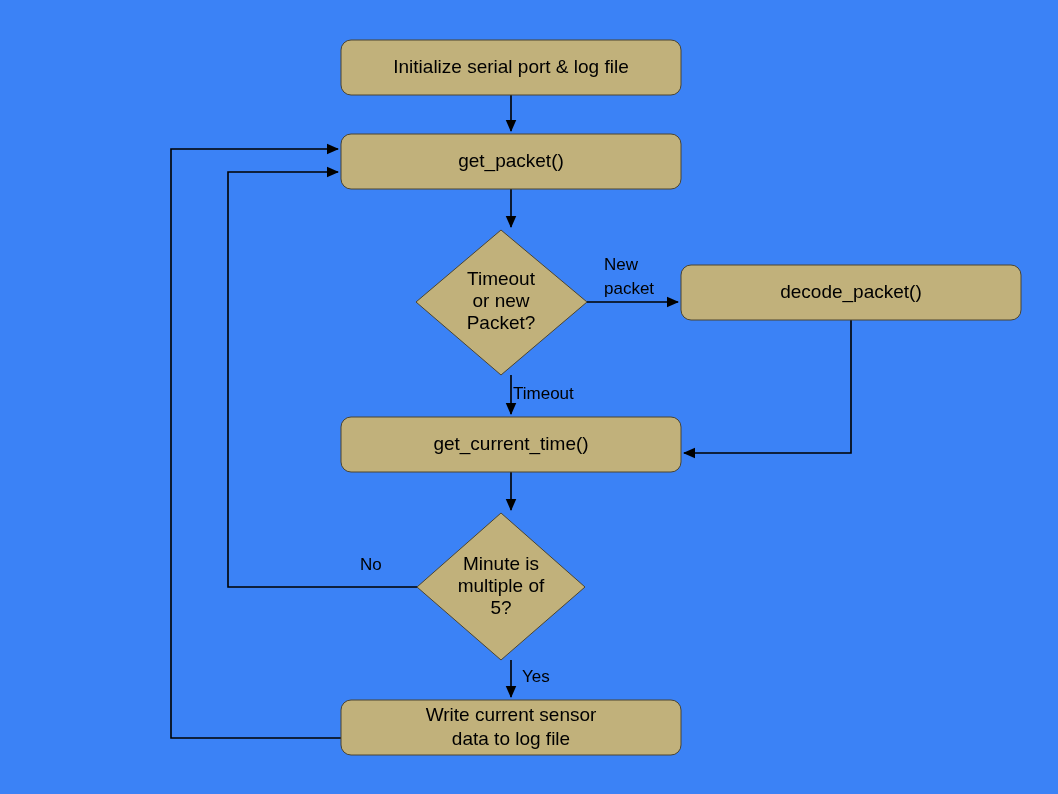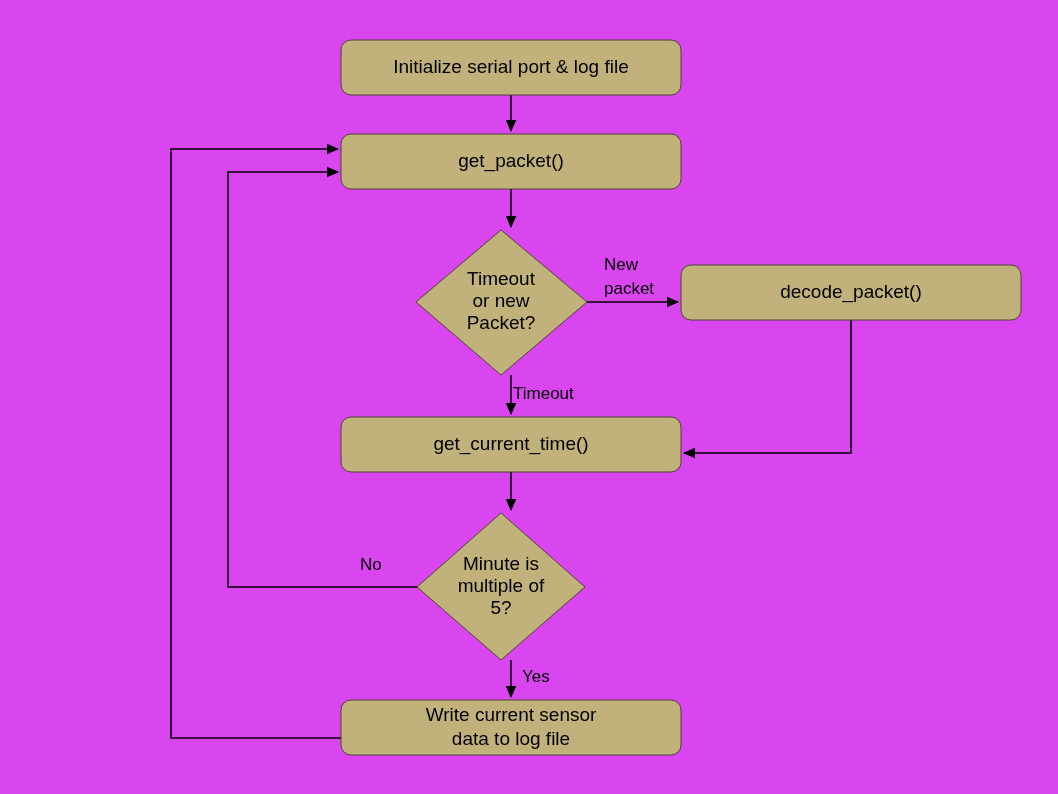--- a/index.html
+++ b/index.html
@@ -8,21 +8,21 @@
     padding: 0;
     background: #ffffff;
   }
   body {
     font-family: "Liberation Sans", sans-serif;
   }
   #canvas {
     position: relative;
     width: 1058px;
     height: 794px;
-    background: #d946ef;
+    background: #3b82f6;
     overflow: hidden;
   }
   #flow-svg {
     position: absolute;
     left: 0;
     top: 0;
     width: 1058px;
     height: 794px;
   }
   .node-label {

